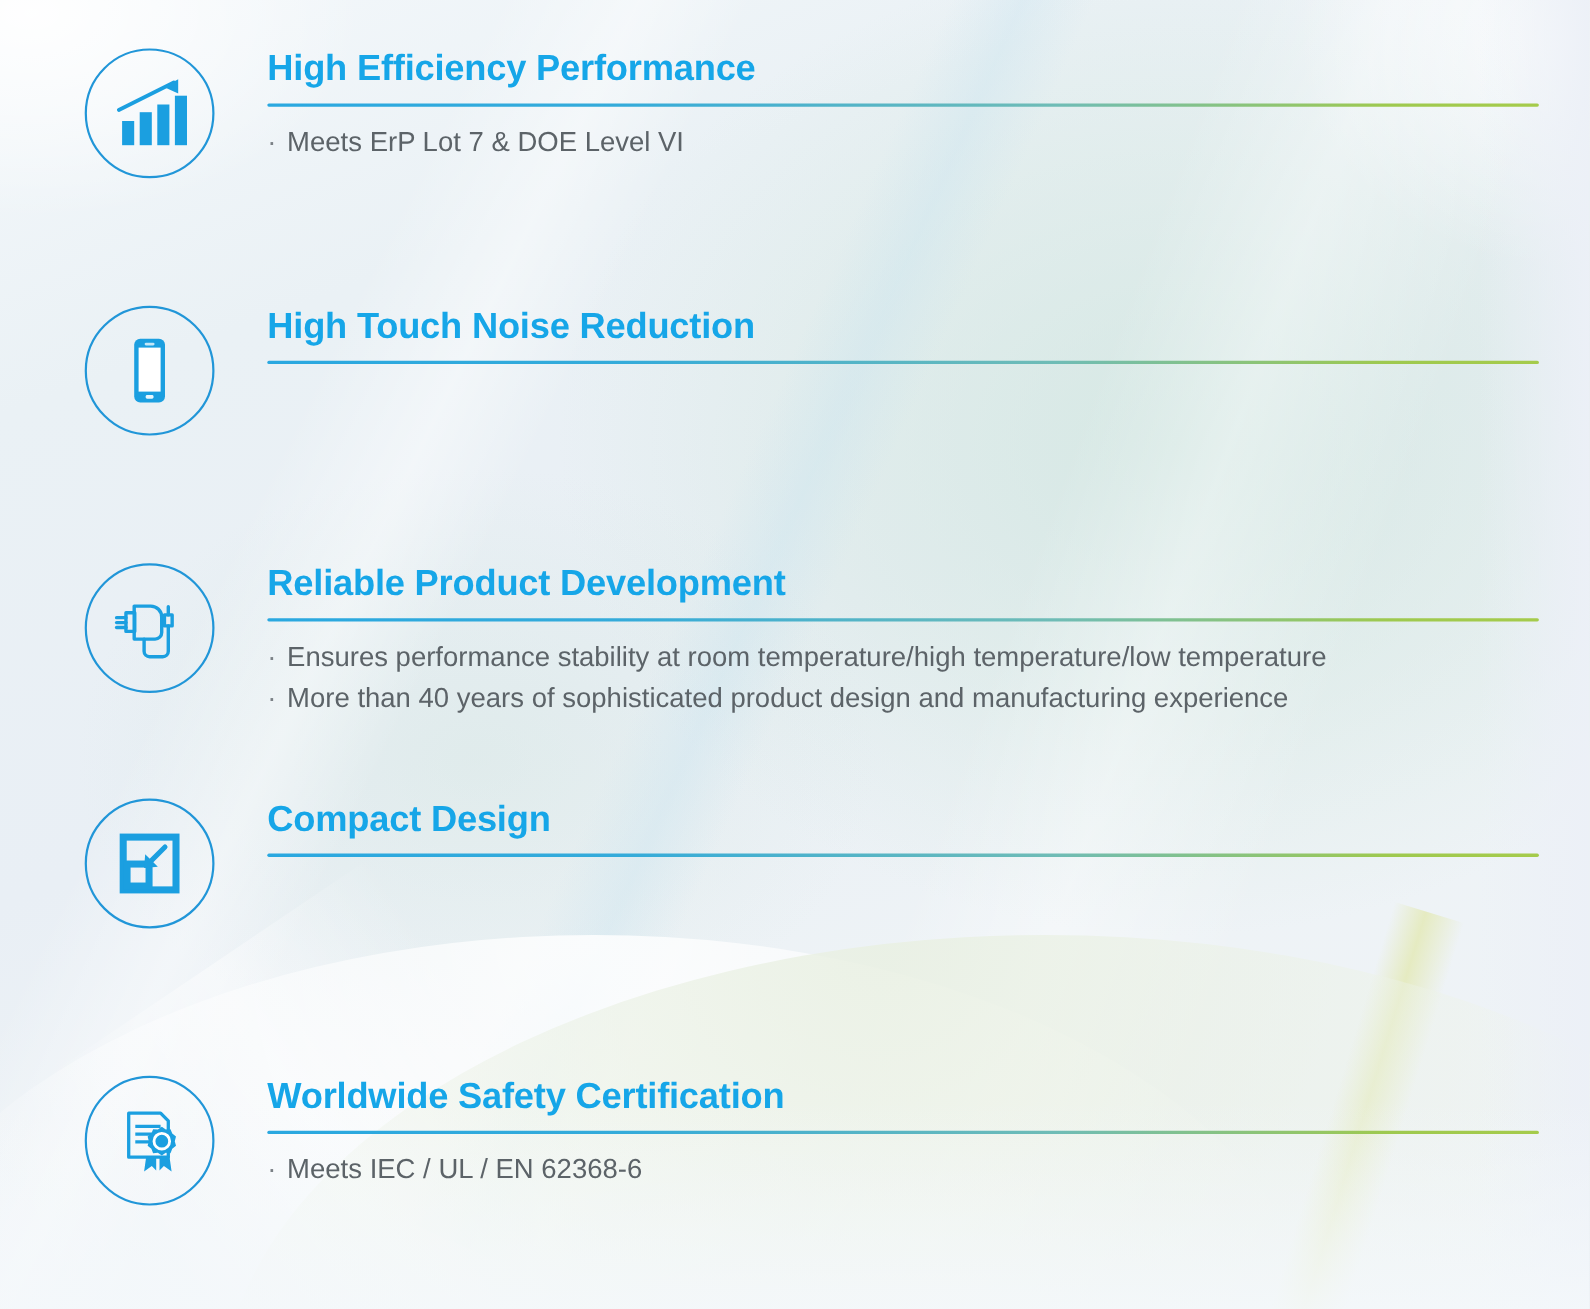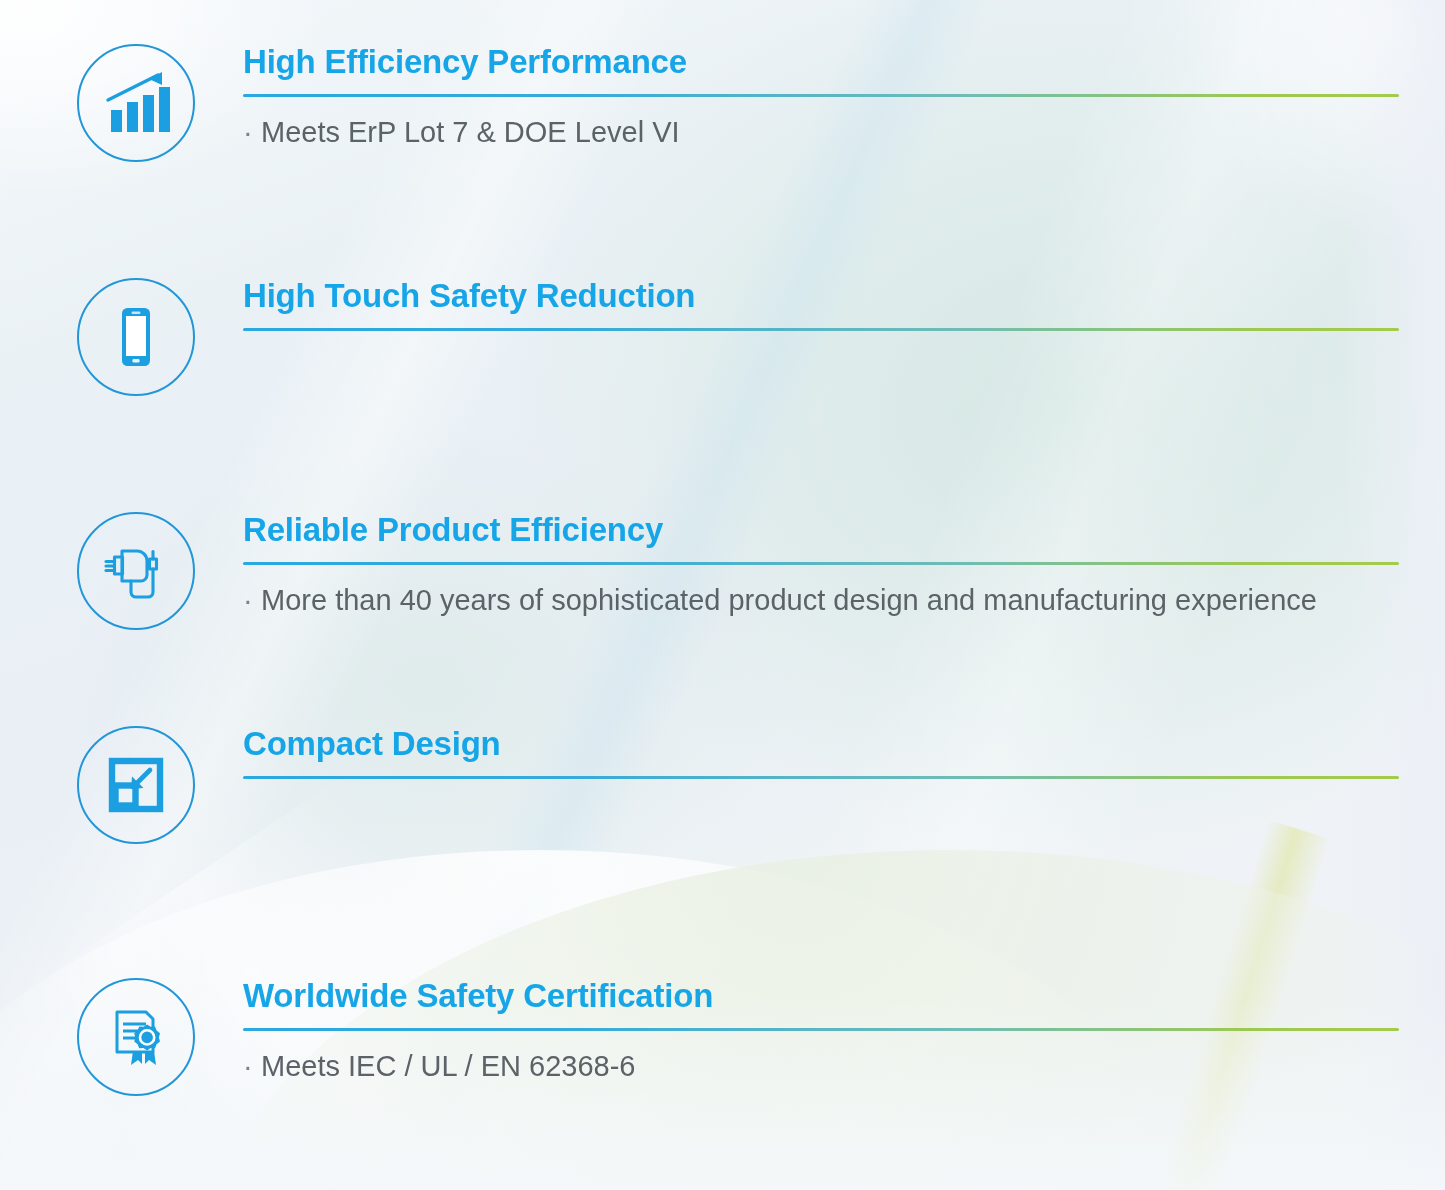--- a/index.html
+++ b/index.html
@@ -166,21 +166,21 @@
 
   .divider {
     height: 3px;
     margin-top: 14px;
     background: linear-gradient(90deg, #2aa8e0 0%, #34abda 28%, #6fbcb6 62%, #9ec94f 88%, #a5cb4b 100%);
     border-radius: 2px;
   }
 
   .bullet {
     color: #5c6368;
-    font-size: 29px;
+    font-size: 25px;
     line-height: 1.54;
     margin-top: 0;
     padding-left: 18px;
     position: relative;
     text-indent: -18px;
   }
   .bullet .dot {
     display: inline-block;
     width: 18px;
     text-indent: 0;
@@ -243,21 +243,21 @@
         <div class="icon-circle">
           <svg width="70" height="70" viewBox="0 0 70 70" aria-hidden="true">
             <rect x="21" y="6" width="28" height="58" rx="5.5" ry="5.5" fill="#1b9fe0"></rect>
             <rect x="25" y="14" width="20" height="40" fill="#ffffff"></rect>
             <rect x="30.5" y="9.6" width="9" height="2.4" rx="1.2" fill="#ffffff" opacity="0.75"></rect>
             <rect x="31.5" y="57" width="7" height="3.4" rx="1.2" fill="#ffffff" opacity="0.9"></rect>
           </svg>
         </div>
       </div>
       <div class="text-col">
-        <div class="feature-title">High Touch Safety Reduction</div>
+        <div class="feature-title">High Touch Noise Reduction</div>
         <div class="divider"></div>
       </div>
     </div>
 
     <div class="feature" style="top:512px;">
       <div class="icon-col">
         <div class="icon-circle">
           <svg width="72" height="72" viewBox="0 0 72 72" aria-hidden="true">
             <g fill="none" stroke="#1b9fe0" stroke-width="3.1" stroke-linejoin="round" stroke-linecap="round">
 
@@ -271,23 +271,24 @@
 
               <path d="M31 46 V57 a5 5 0 0 0 5 5 H48 a5 5 0 0 0 5 -5 V34"></path>
 
               <rect x="49.5" y="24" width="7" height="10"></rect>
               <line x1="53" y1="16.5" x2="53" y2="24"></line>
             </g>
           </svg>
         </div>
       </div>
       <div class="text-col">
-        <div class="feature-title">Reliable Product Efficiency</div>
+        <div class="feature-title">Reliable Product Development</div>
         <div class="divider"></div>
         <div class="bullets-wrap">
+          <div class="bullet"><span class="dot">·</span><span>Ensures performance stability at room temperature/high temperature/low temperature</span></div>
           <div class="bullet"><span class="dot">·</span><span>More than 40 years of sophisticated product  design and manufacturing experience</span></div>
         </div>
       </div>
     </div>
 
     <div class="feature" style="top:726px;">
       <div class="icon-col">
         <div class="icon-circle">
           <svg width="68" height="68" viewBox="0 0 68 68" aria-hidden="true">
             <g fill="none" stroke="#1b9fe0" stroke-width="6.4">

